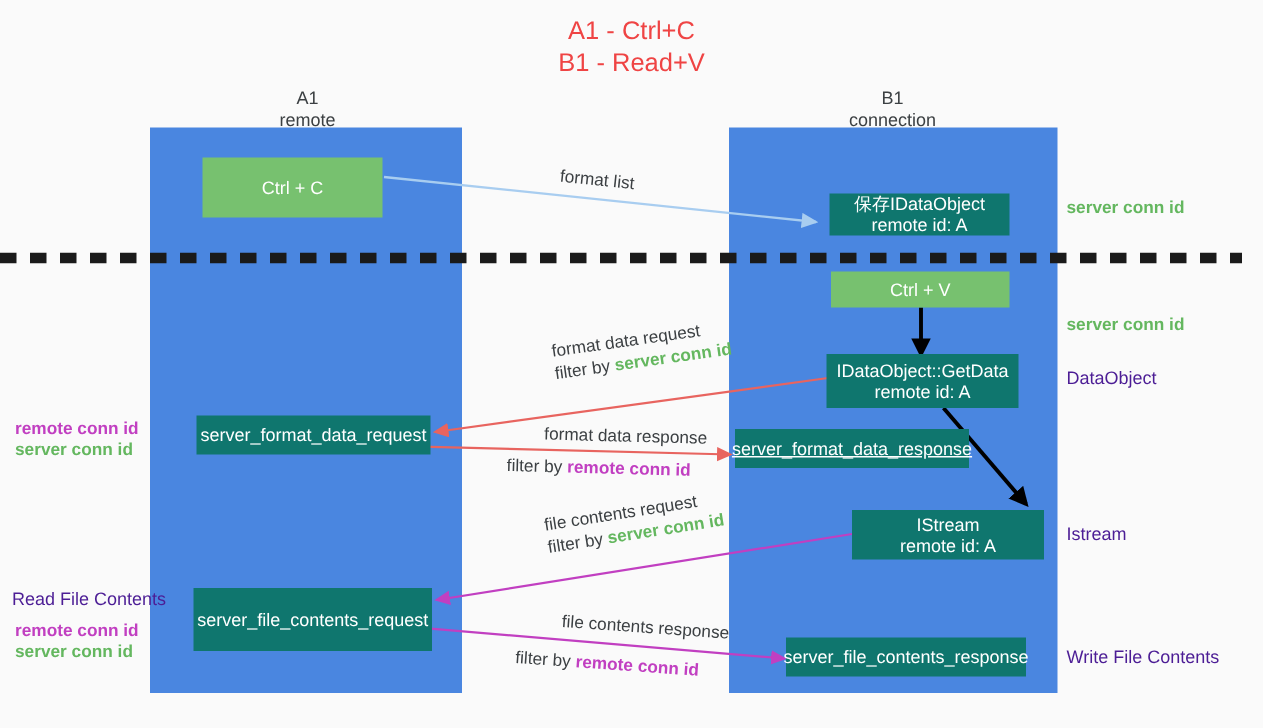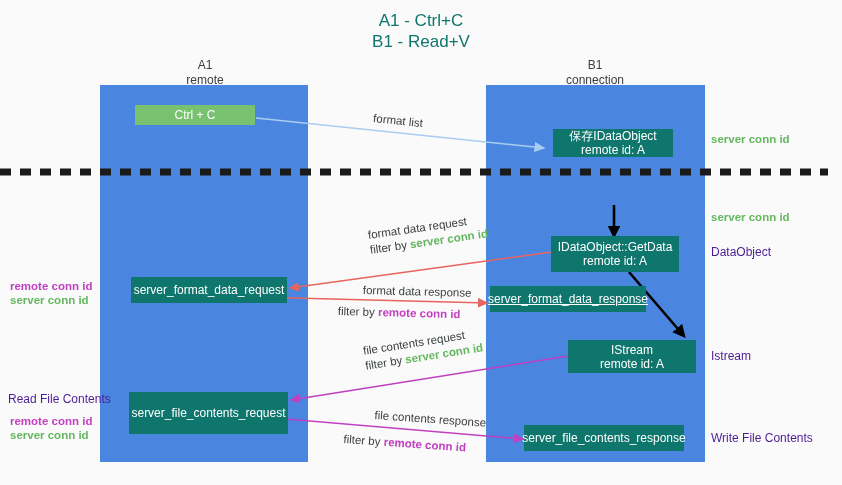--- a/index.html
+++ b/index.html
@@ -10,21 +10,21 @@
     overflow:hidden;
     position:relative;
     color:#3c4043;
   }
   #stage{position:absolute;left:0;top:0;width:842px;height:485px;}
   .abs{position:absolute;}
 
   
   .title{
     left:0;top:10px;width:842px;text-align:center;
-    font-size:17px;line-height:21px;color:#0f766e;
+    font-size:17px;line-height:21px;color:#ef4444;
   }
 
   
   .colhead{
     text-align:center;font-size:12px;line-height:15px;color:#3c4043;
   }
 
   
   .lane{background:#4a86e0;}
 
@@ -96,29 +96,32 @@
 
     <line x1="552" y1="252" x2="290" y2="288" stroke="#e8645f" stroke-width="1.5" marker-end="url(#arrRed)"></line>
 
     <line x1="132" y1="294" x2="487" y2="303" stroke="#e8645f" stroke-width="1.5" marker-end="url(#arrRed)"></line>
 
     <line x1="568" y1="356" x2="291" y2="400" stroke="#c13fc1" stroke-width="1.5" marker-end="url(#arrMag)"></line>
 
     <line x1="132" y1="406" x2="523" y2="439" stroke="#c13fc1" stroke-width="1.5" marker-end="url(#arrMag)"></line>
   </svg>
 
-  <div class="abs box box-green" style="left:135px;top:105px;width:120px;height:20px;">
+  <div class="abs box box-green" style="left:135px;top:105px;width:120px;height:40px;">
     <span>Ctrl + C</span>
   </div>
 
   <div class="abs box box-orange" style="left:553px;top:129px;width:120px;height:28px;">
     <span>保存IDataObject</span>
     <span class="l2">remote id: A</span>
   </div>
 
+  <div class="abs box box-green" style="left:554px;top:181px;width:119px;height:24px;">
+    <span>Ctrl + V</span>
+  </div>
 
   <div class="abs box box-orange" style="left:551px;top:236px;width:128px;height:36px;">
     <span>IDataObject::GetData</span>
     <span class="l2">remote id: A</span>
   </div>
 
   <div class="abs box box-orange" style="left:568px;top:340px;width:128px;height:33px;">
     <span>IStream</span>
     <span class="l2">remote id: A</span>
   </div>

